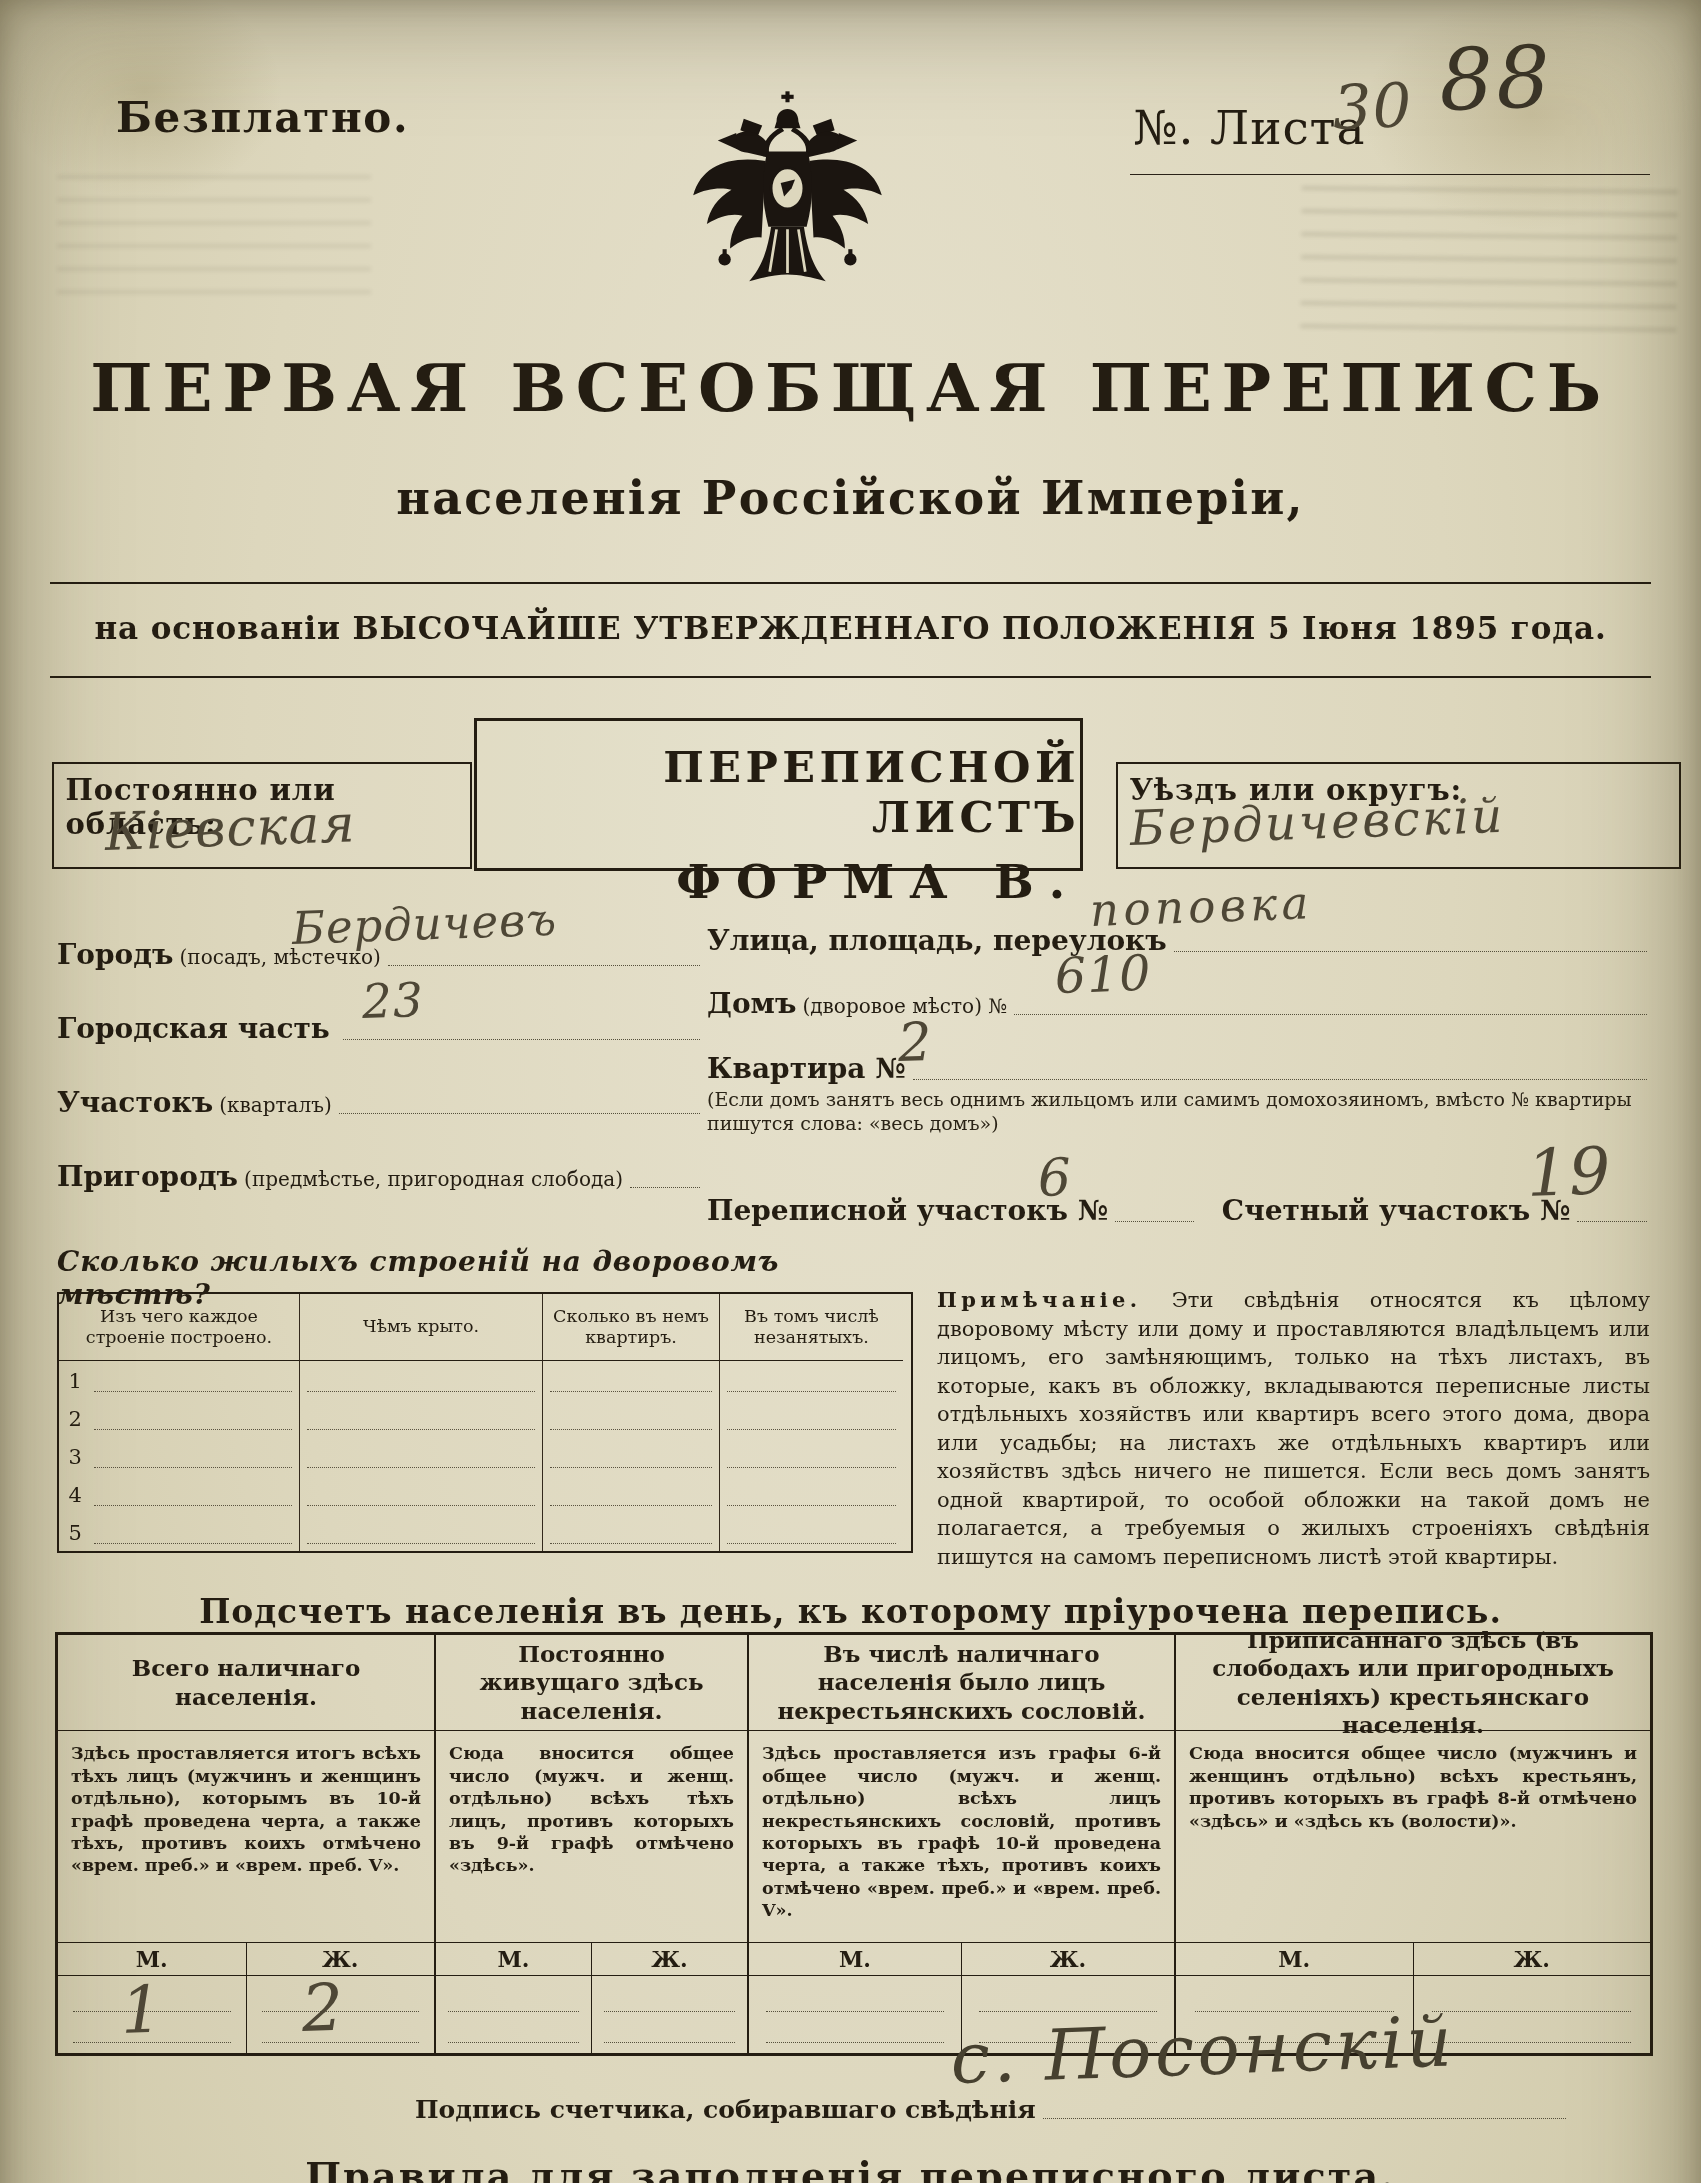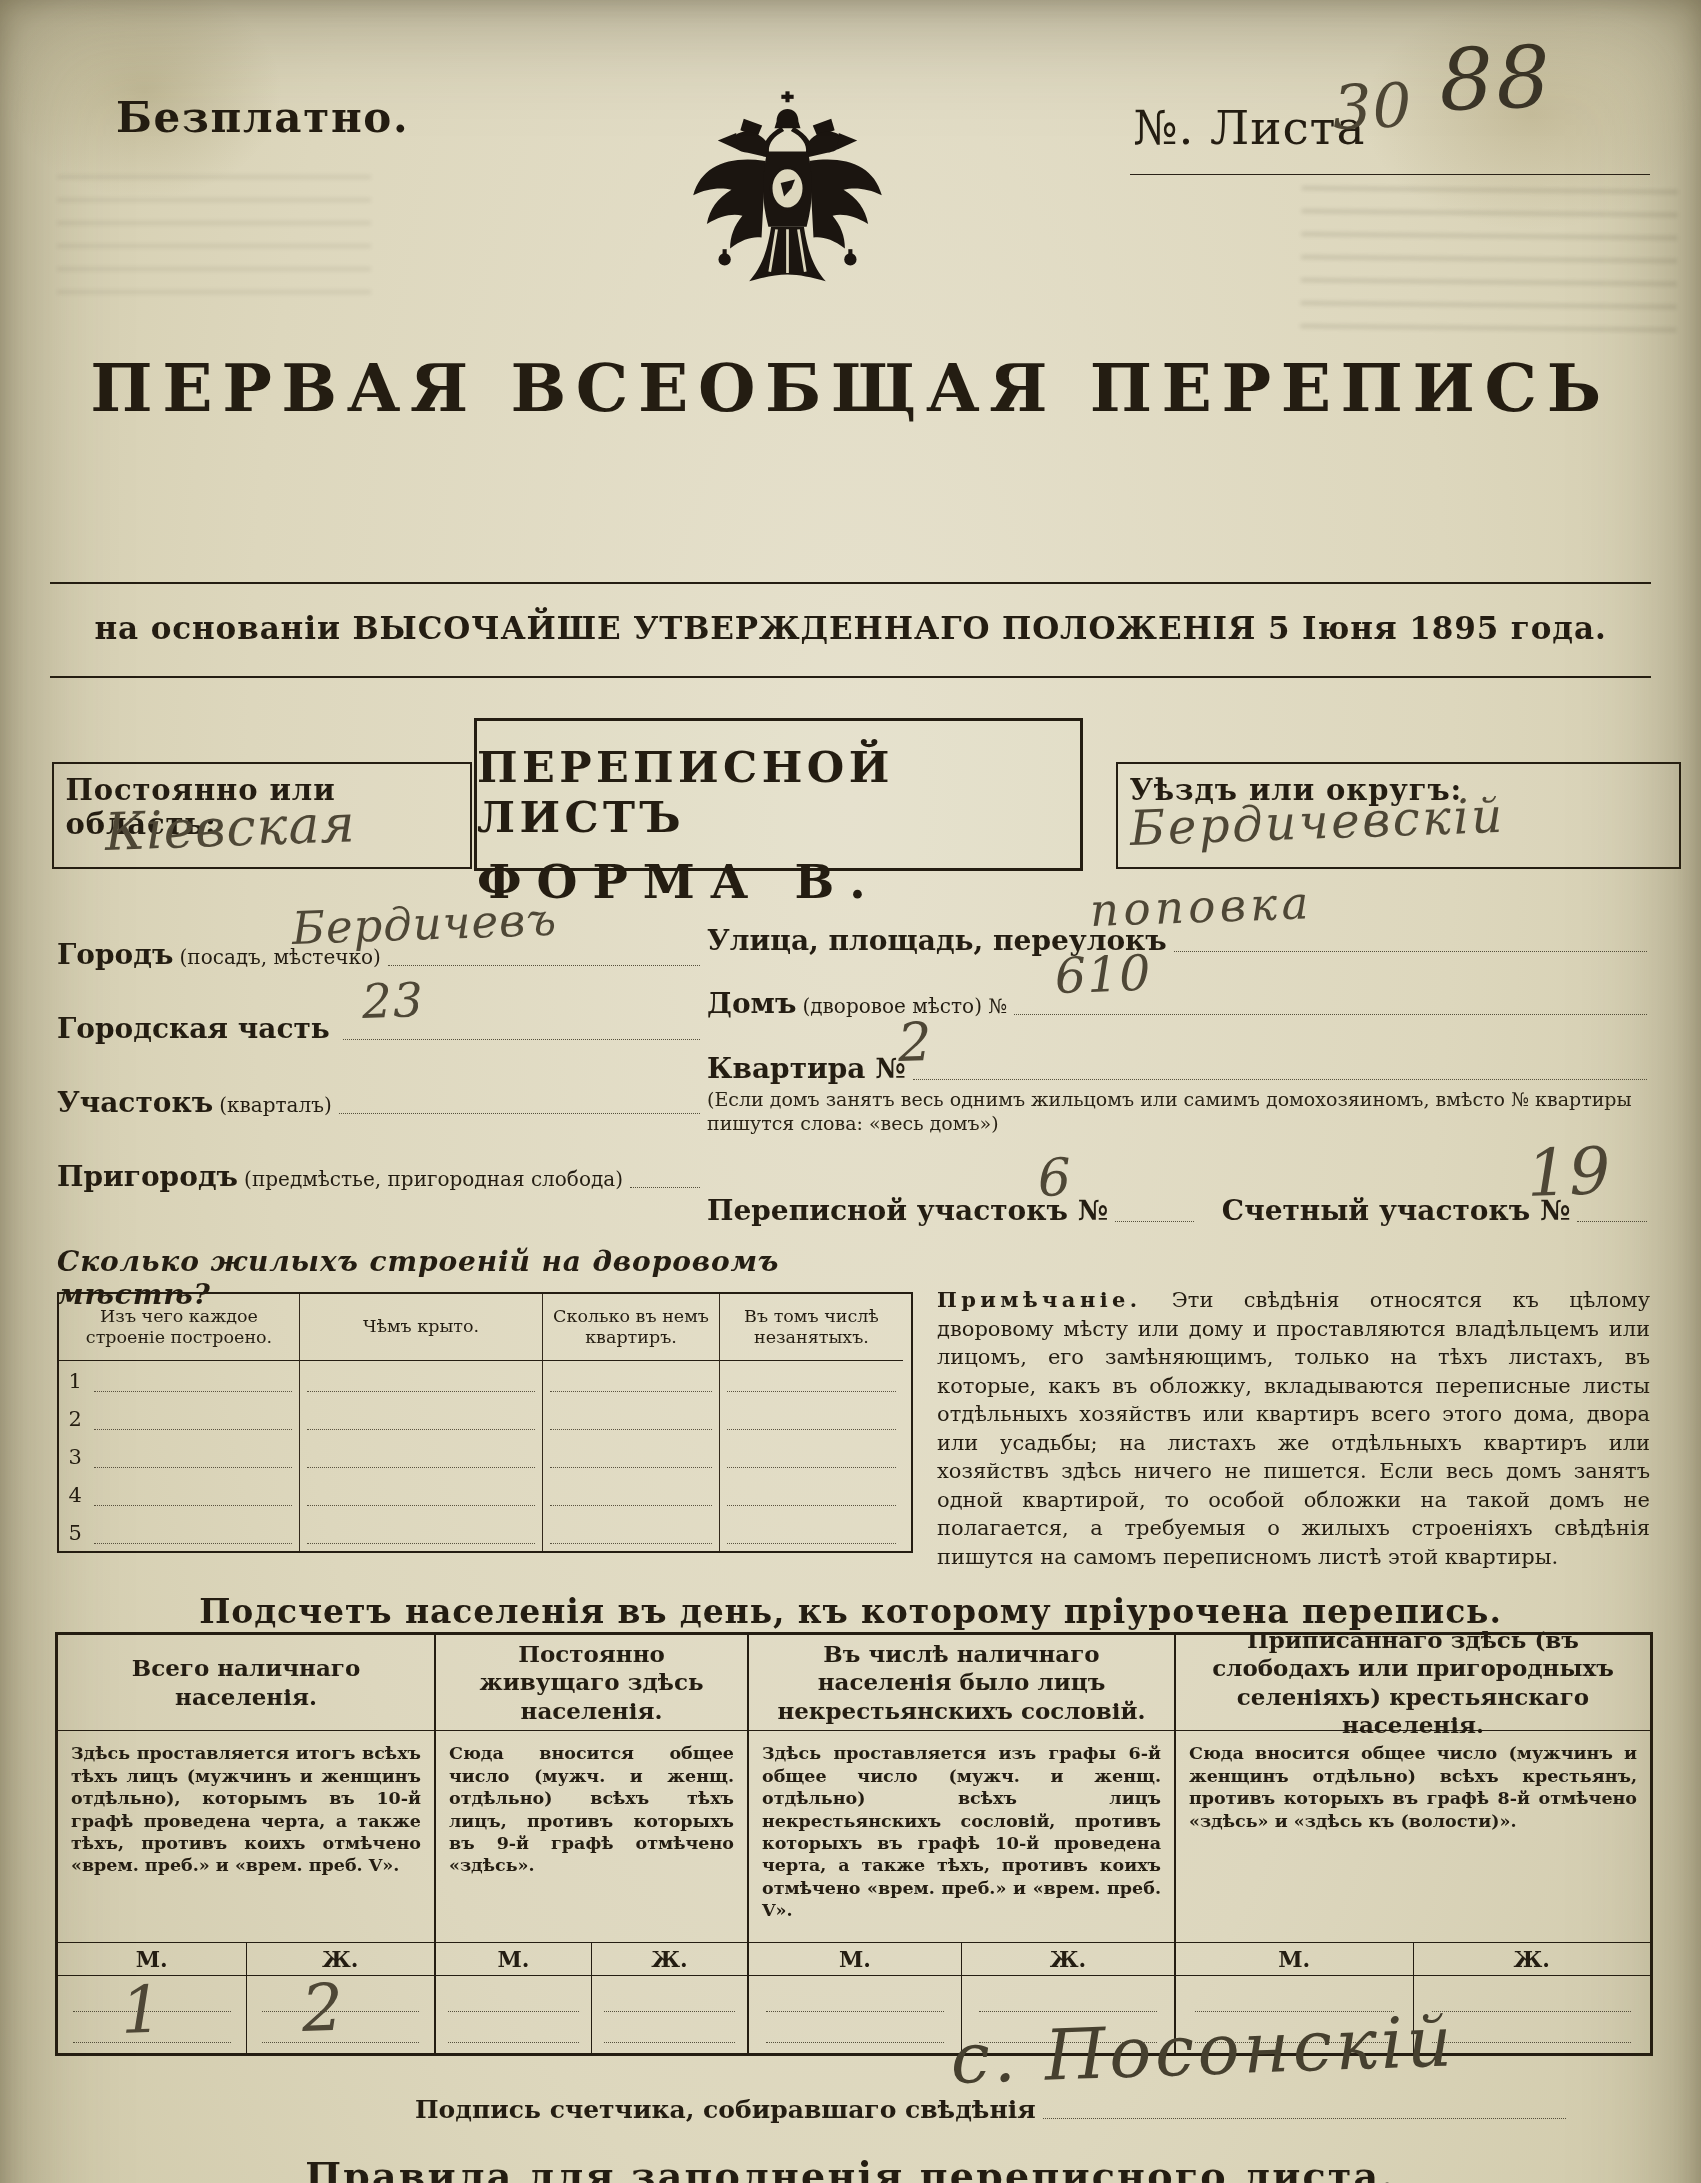--- a/index.html
+++ b/index.html
@@ -30,21 +30,21 @@
   #title-main{left:0;top:349px;width:100%;text-align:center;font-size:66px;font-weight:700;letter-spacing:9.6px;}
   #title-sub{left:0;top:471px;width:100%;text-align:center;font-size:46px;font-weight:700;letter-spacing:2.2px;}
   .hrule{left:50px;width:1601px;border-top:2.2px solid #241d12;}
   #rule1{top:582px;}
   #law-line{left:0;top:610px;width:100%;text-align:center;font-size:31px;font-weight:700;letter-spacing:0.9px;}
   #rule2{top:676px;}
 
   
   .fbox{position:absolute;border:2.6px solid #241d12;background:rgba(255,255,255,.03);}
   #box-left{left:52px;top:762px;width:416px;height:103px;}
-  #box-center{left:474px;top:718px;width:603px;height:147px;border-width:3.5px;text-align:left;}
+  #box-center{left:474px;top:718px;width:603px;height:147px;border-width:3.5px;text-align:right;}
   #box-right{left:1116px;top:762px;width:561px;height:103px;}
   .fbox .flabel{font-size:29px;font-weight:700;padding:8.7px 11.4px 0 11.4px;letter-spacing:0.9px;}
   #box-center .l1{font-size:43px;font-weight:700;letter-spacing:4.4px;margin-top:21px;}
   #box-center .l2{font-size:47px;font-weight:700;letter-spacing:15px;margin-top:12.2px;}
   #hw-gub{left:52px;top:38px;font-size:52px;}
   #hw-uezd{left:13px;top:36px;font-size:48px;letter-spacing:2.6px;}
 
   
   #addr-left{left:57px;top:897px;width:645px;}
   #addr-right{left:707px;top:892px;width:942px;}
@@ -149,20 +149,21 @@
       </g>
     </svg>
   </div>
 
   <div class="abs" id="nolista">№. Листа</div>
   <div class="abs" id="nolista-rule"></div>
   <div class="hw" id="hw-lista-a">30</div>
   <div class="hw" id="hw-lista-b">88</div>
 
   <div class="abs" id="title-main">ПЕРВАЯ ВСЕОБЩАЯ ПЕРЕПИСЬ</div>
+  <div class="abs" id="title-sub">населенія Россійской Имперіи,</div>
   <div class="abs hrule" id="rule1"></div>
   <div class="abs" id="law-line">на основаніи ВЫСОЧАЙШЕ УТВЕРЖДЕННАГО ПОЛОЖЕНІЯ 5 Іюня 1895 года.</div>
   <div class="abs hrule" id="rule2"></div>
 
   <div class="fbox" id="box-left">
     <div class="flabel">Постоянно или область:</div>
     <div class="hw" id="hw-gub">Кіевская</div>
   </div>
   <div class="fbox" id="box-center">
     <div class="l1">ПЕРЕПИСНОЙ ЛИСТЪ</div>

